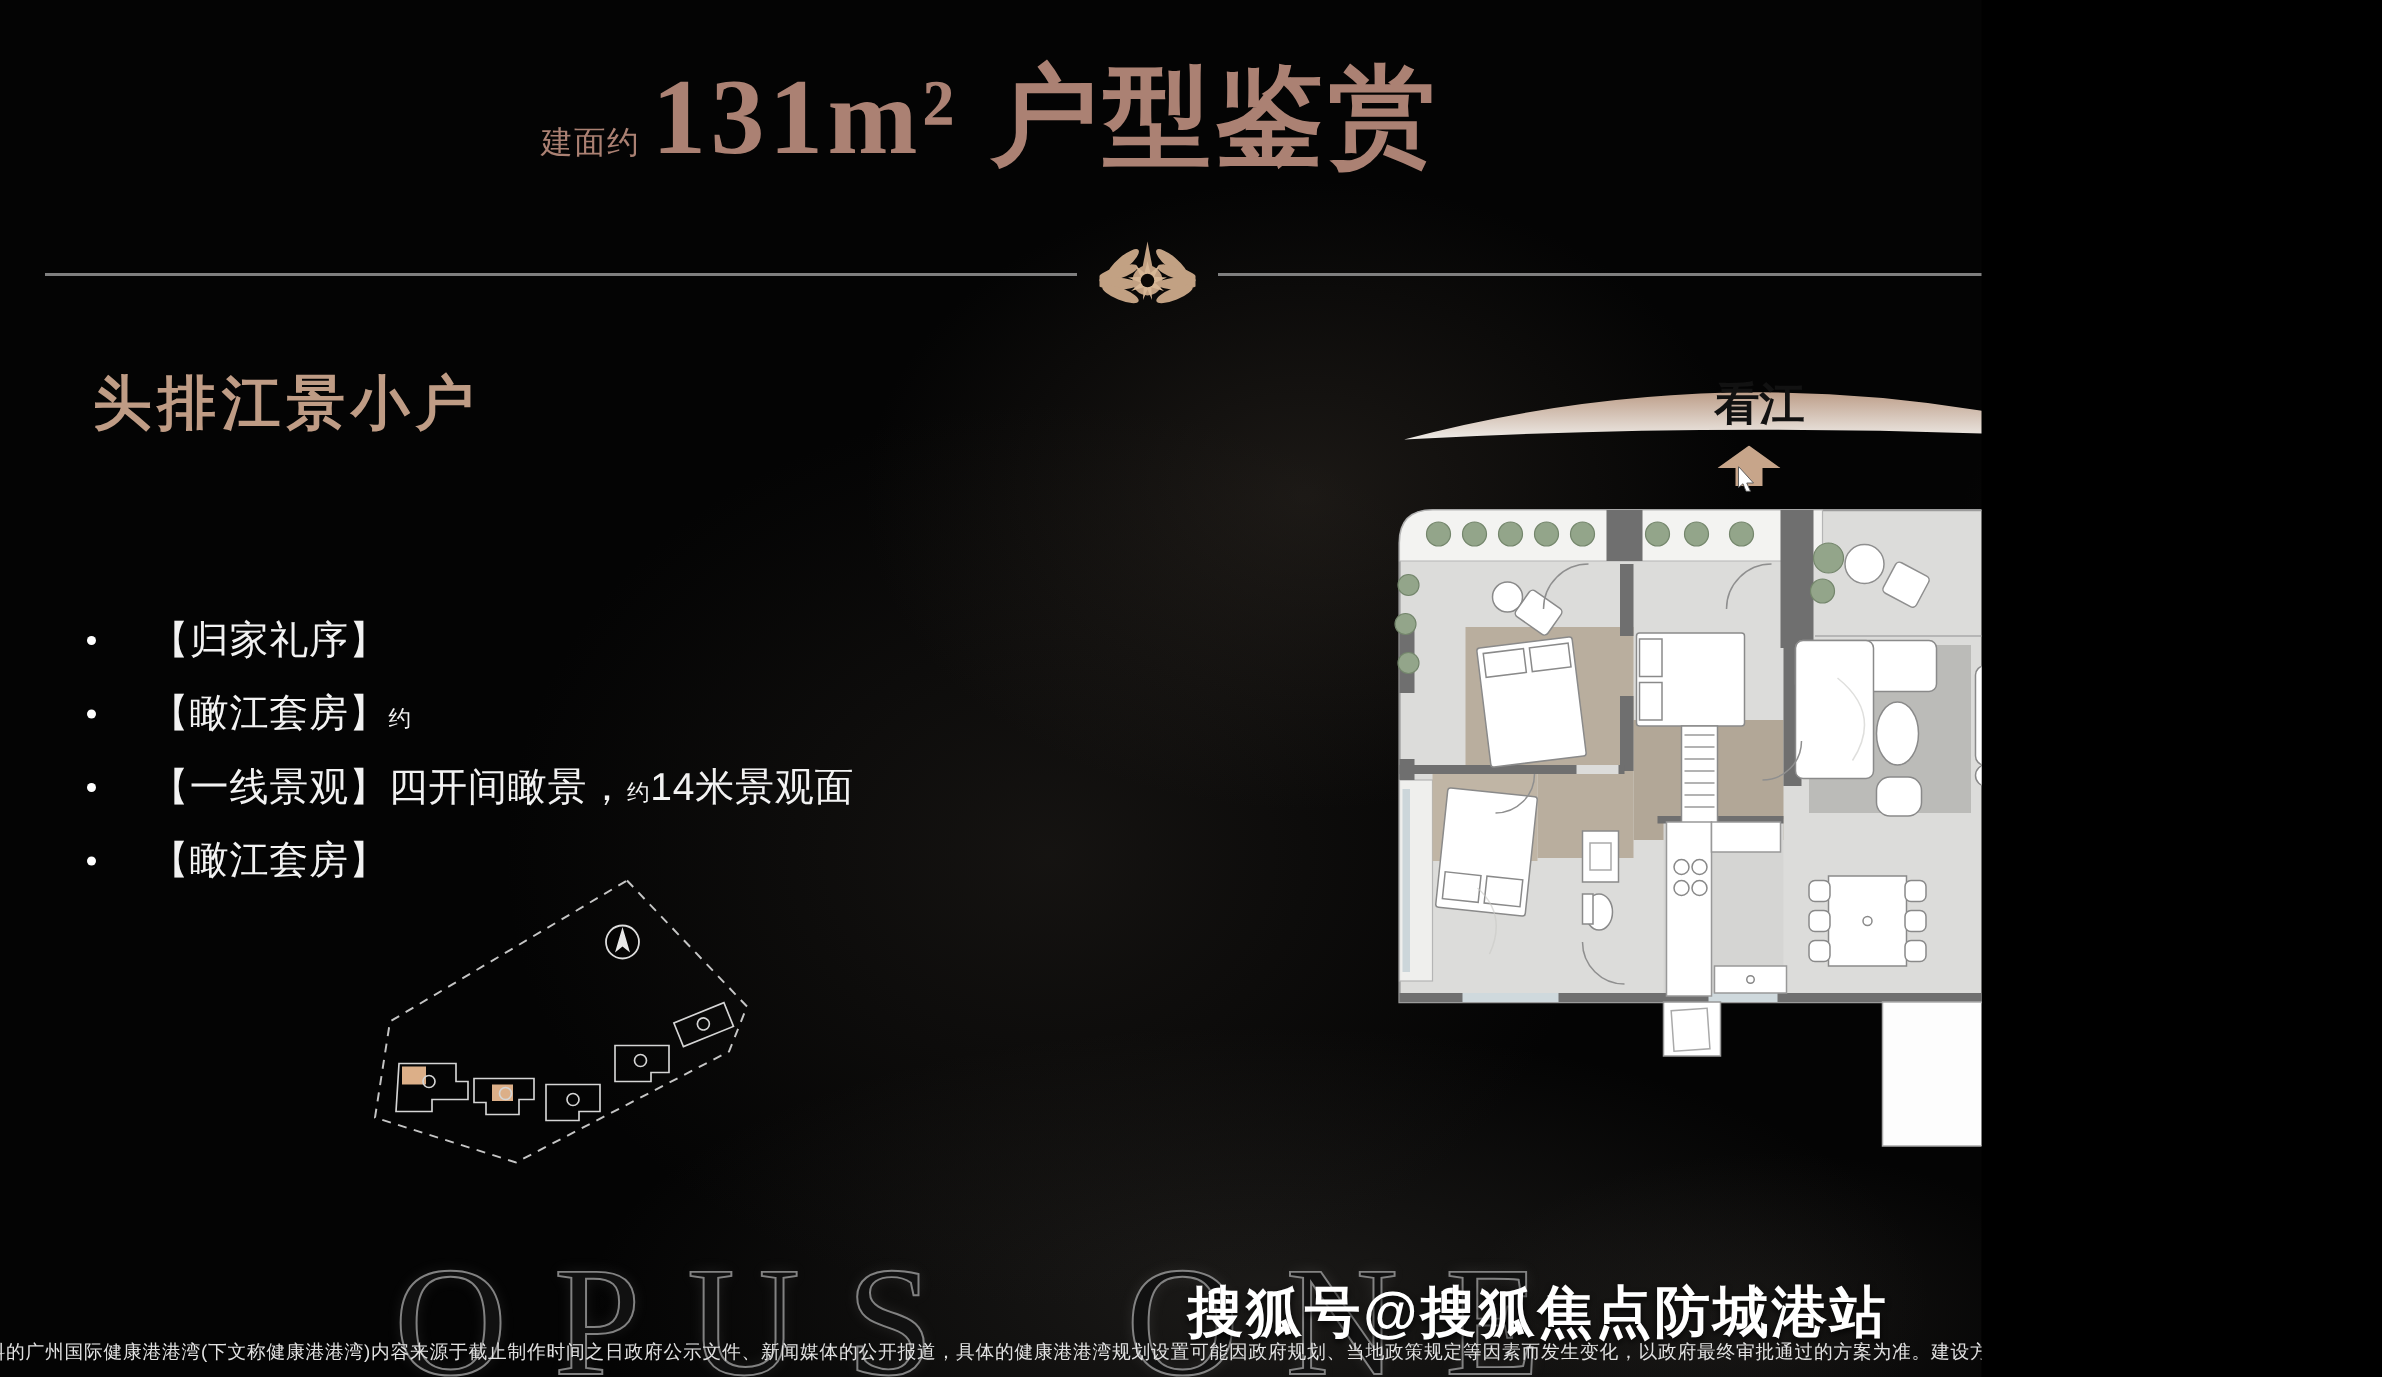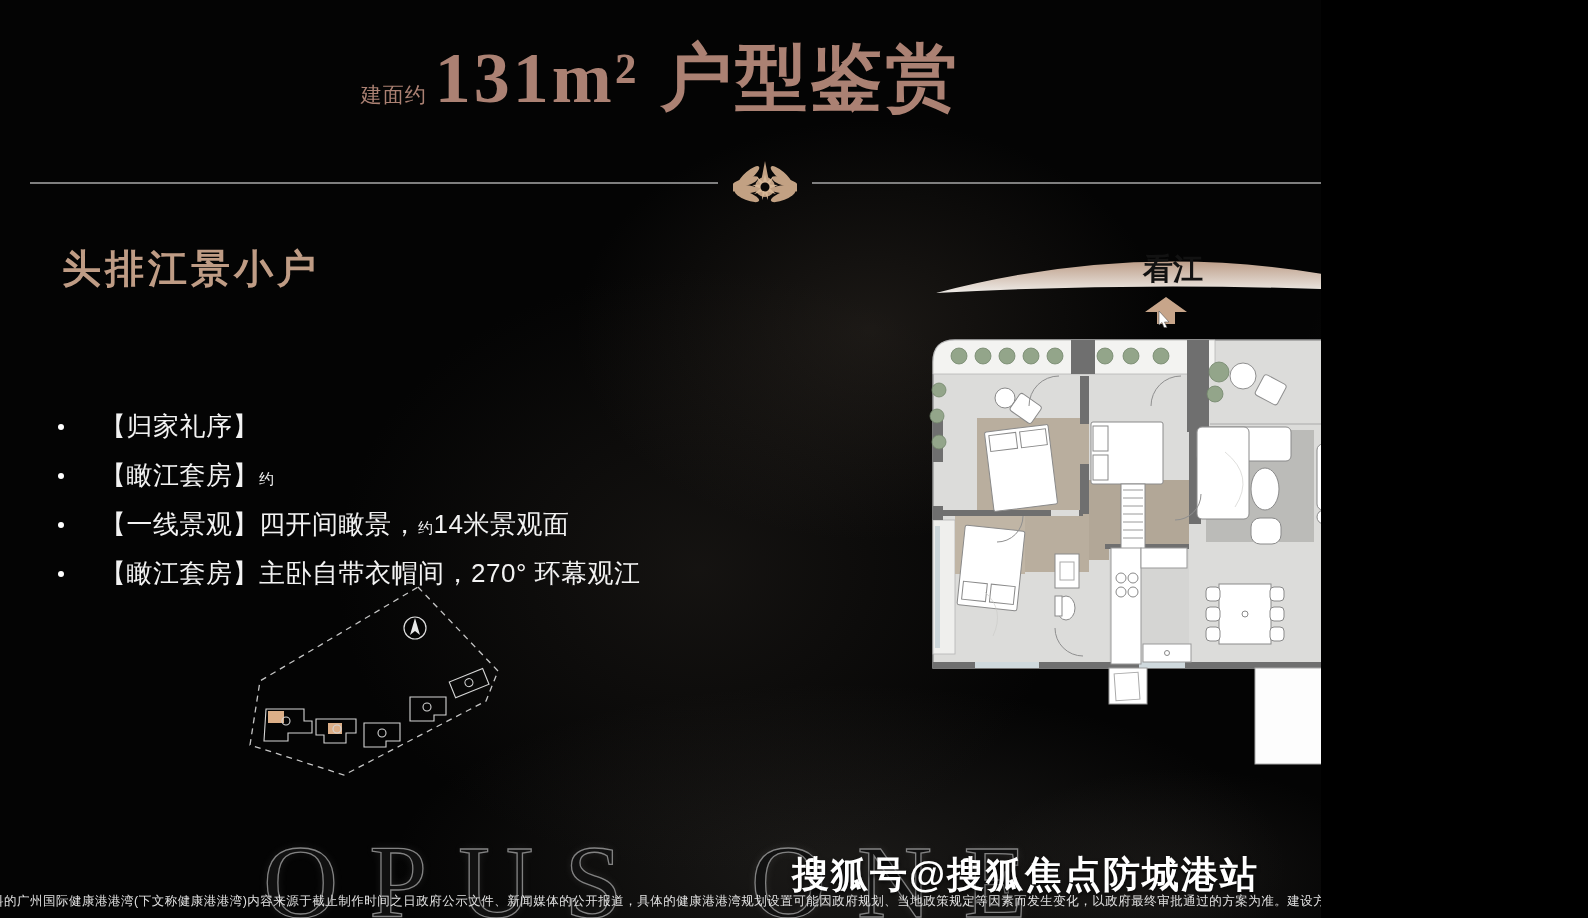--- a/index.html
+++ b/index.html
@@ -93,21 +93,20 @@
     <li>
       <span class="dot"></span>
       <span>【一线景观】</span>
       <span>四开间瞰景，</span>
       <span class="approx">约</span>
       <span>14米景观面</span>
     </li>
     <li>
       <span class="dot"></span>
       <span>【瞰江套房】</span>
-      <span>主卧自带衣帽间，270° 环幕观江</span>
     </li>
   </ul>
 
   <svg class="view-arc" width="480" height="50" viewBox="0 0 480 50">
     <defs>
       <linearGradient id="arcg" x1="0" y1="0" x2="0" y2="1">
         <stop offset="0" stop-color="#bd9e89"></stop>
         <stop offset="1" stop-color="#efece8"></stop>
       </linearGradient>
     </defs>

